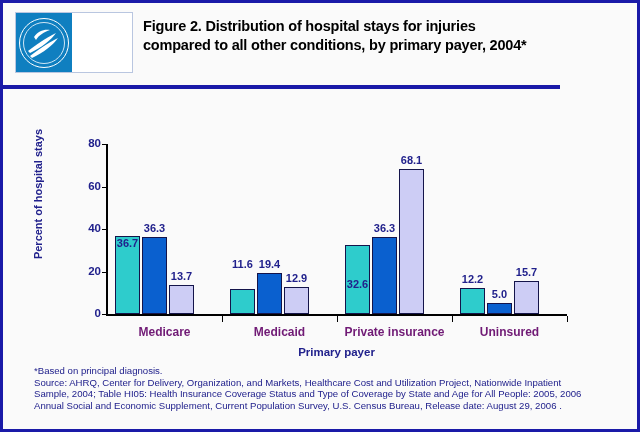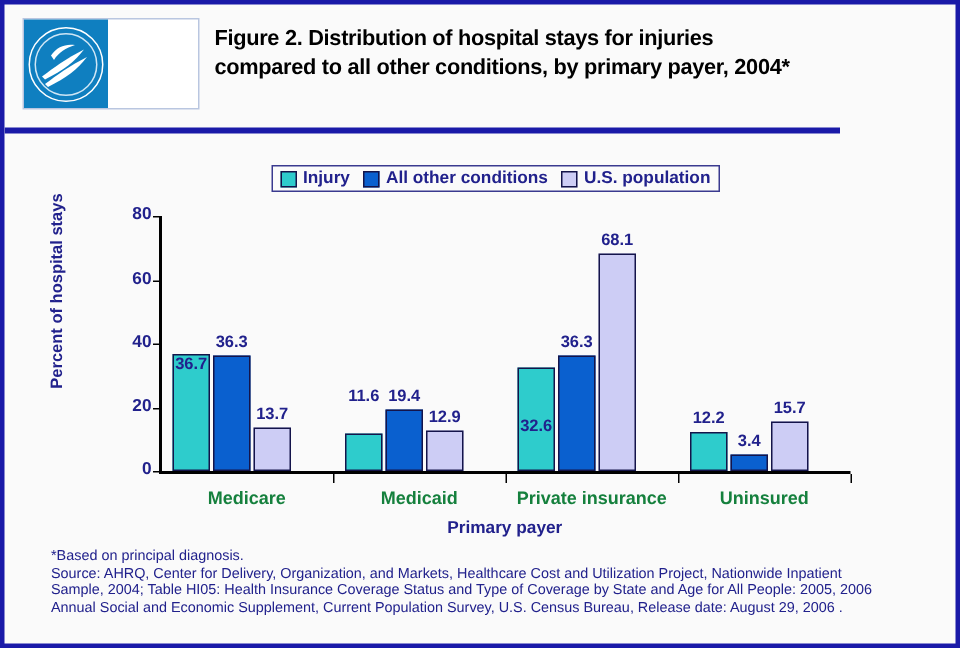--- a/index.html
+++ b/index.html
@@ -167,21 +167,21 @@
     text-align: center;
     color: #21218c;
     font-size: 11px;
     font-weight: bold;
     white-space: nowrap;
   }
   .cat-label {
     position: absolute;
     top: 322px;
     text-align: center;
-    color: #15803d;
+    color: #701a75;
     font-size: 12px;
     font-weight: bold;
     white-space: nowrap;
   }
   #xlabel {
     position: absolute;
     left: 103px; top: 343px;
     width: 461px;
     text-align: center;
     color: #21218c;
@@ -220,34 +220,20 @@
     </div>
 
     <div id="title">
       <div>Figure 2. Distribution of hospital stays for injuries</div>
       <div>compared to all other conditions, by primary payer, 2004*</div>
     </div>
 
     <div id="header-rule"></div>
   </div>
 
-  <div id="legend">
-    <div class="legend-item">
-      <span class="legend-swatch" style="background: rgb(46, 204, 204);"></span>
-      <span class="legend-label">Injury</span>
-    </div>
-    <div class="legend-item">
-      <span class="legend-swatch" style="background: rgb(10, 96, 207);"></span>
-      <span class="legend-label">All other conditions</span>
-    </div>
-    <div class="legend-item">
-      <span class="legend-swatch" style="background: rgb(205, 205, 245);"></span>
-      <span class="legend-label">U.S. population</span>
-    </div>
-  </div>
 
   <div id="plot">
     <div id="ylabel">Percent of hospital stays</div>
     <div id="yaxis"></div>
     <div id="xaxis"></div>
     <div id="yticks-container">
         <div class="ytick-label" style="left: 68px; top: 304px;">0</div>
         <div class="ytick-mark" style="left: 99px; top: 311px;"></div>
         <div class="ytick-label" style="left: 68px; top: 261.5px;">20</div>
         <div class="ytick-mark" style="left: 99px; top: 268.5px;"></div>
@@ -273,21 +259,21 @@
         <div class="bar-label" style="left: 275px; top: 268.587px; width: 37px;">12.9</div>
         <div class="bar" style="left: 342px; top: 241.725px; width: 25px; height: 69.275px; background: rgb(46, 204, 204);"></div>
         <div class="bar-label" style="left: 336px; top: 226.725px; width: 37px; margin-top: 48px;">32.6</div>
         <div class="bar" style="left: 369px; top: 233.863px; width: 25px; height: 77.1375px; background: rgb(10, 96, 207);"></div>
         <div class="bar-label" style="left: 363px; top: 218.863px; width: 37px;">36.3</div>
         <div class="bar" style="left: 396px; top: 166.287px; width: 25px; height: 144.713px; background: rgb(205, 205, 245);"></div>
         <div class="bar-label" style="left: 390px; top: 151.287px; width: 37px;">68.1</div>
         <div class="bar" style="left: 457px; top: 285.075px; width: 25px; height: 25.925px; background: rgb(46, 204, 204);"></div>
         <div class="bar-label" style="left: 451px; top: 270.075px; width: 37px;">12.2</div>
         <div class="bar" style="left: 484px; top: 300.375px; width: 25px; height: 10.625px; background: rgb(10, 96, 207);"></div>
-        <div class="bar-label" style="left: 478px; top: 285.375px; width: 37px;">3.4</div>
+        <div class="bar-label" style="left: 478px; top: 285.375px; width: 37px;">5.0</div>
         <div class="bar" style="left: 511px; top: 277.637px; width: 25px; height: 33.3625px; background: rgb(205, 205, 245);"></div>
         <div class="bar-label" style="left: 505px; top: 262.637px; width: 37px;">15.7</div>
       </div>
     <div id="cats-container">
         <div class="cat-label" style="left: 104px; width: 115px;">Medicare</div>
         <div class="cat-label" style="left: 219px; width: 115px;">Medicaid</div>
         <div class="cat-label" style="left: 334px; width: 115px;">Private insurance</div>
         <div class="cat-label" style="left: 449px; width: 115px;">Uninsured</div>
       </div>
     <div id="xlabel">Primary payer</div>

